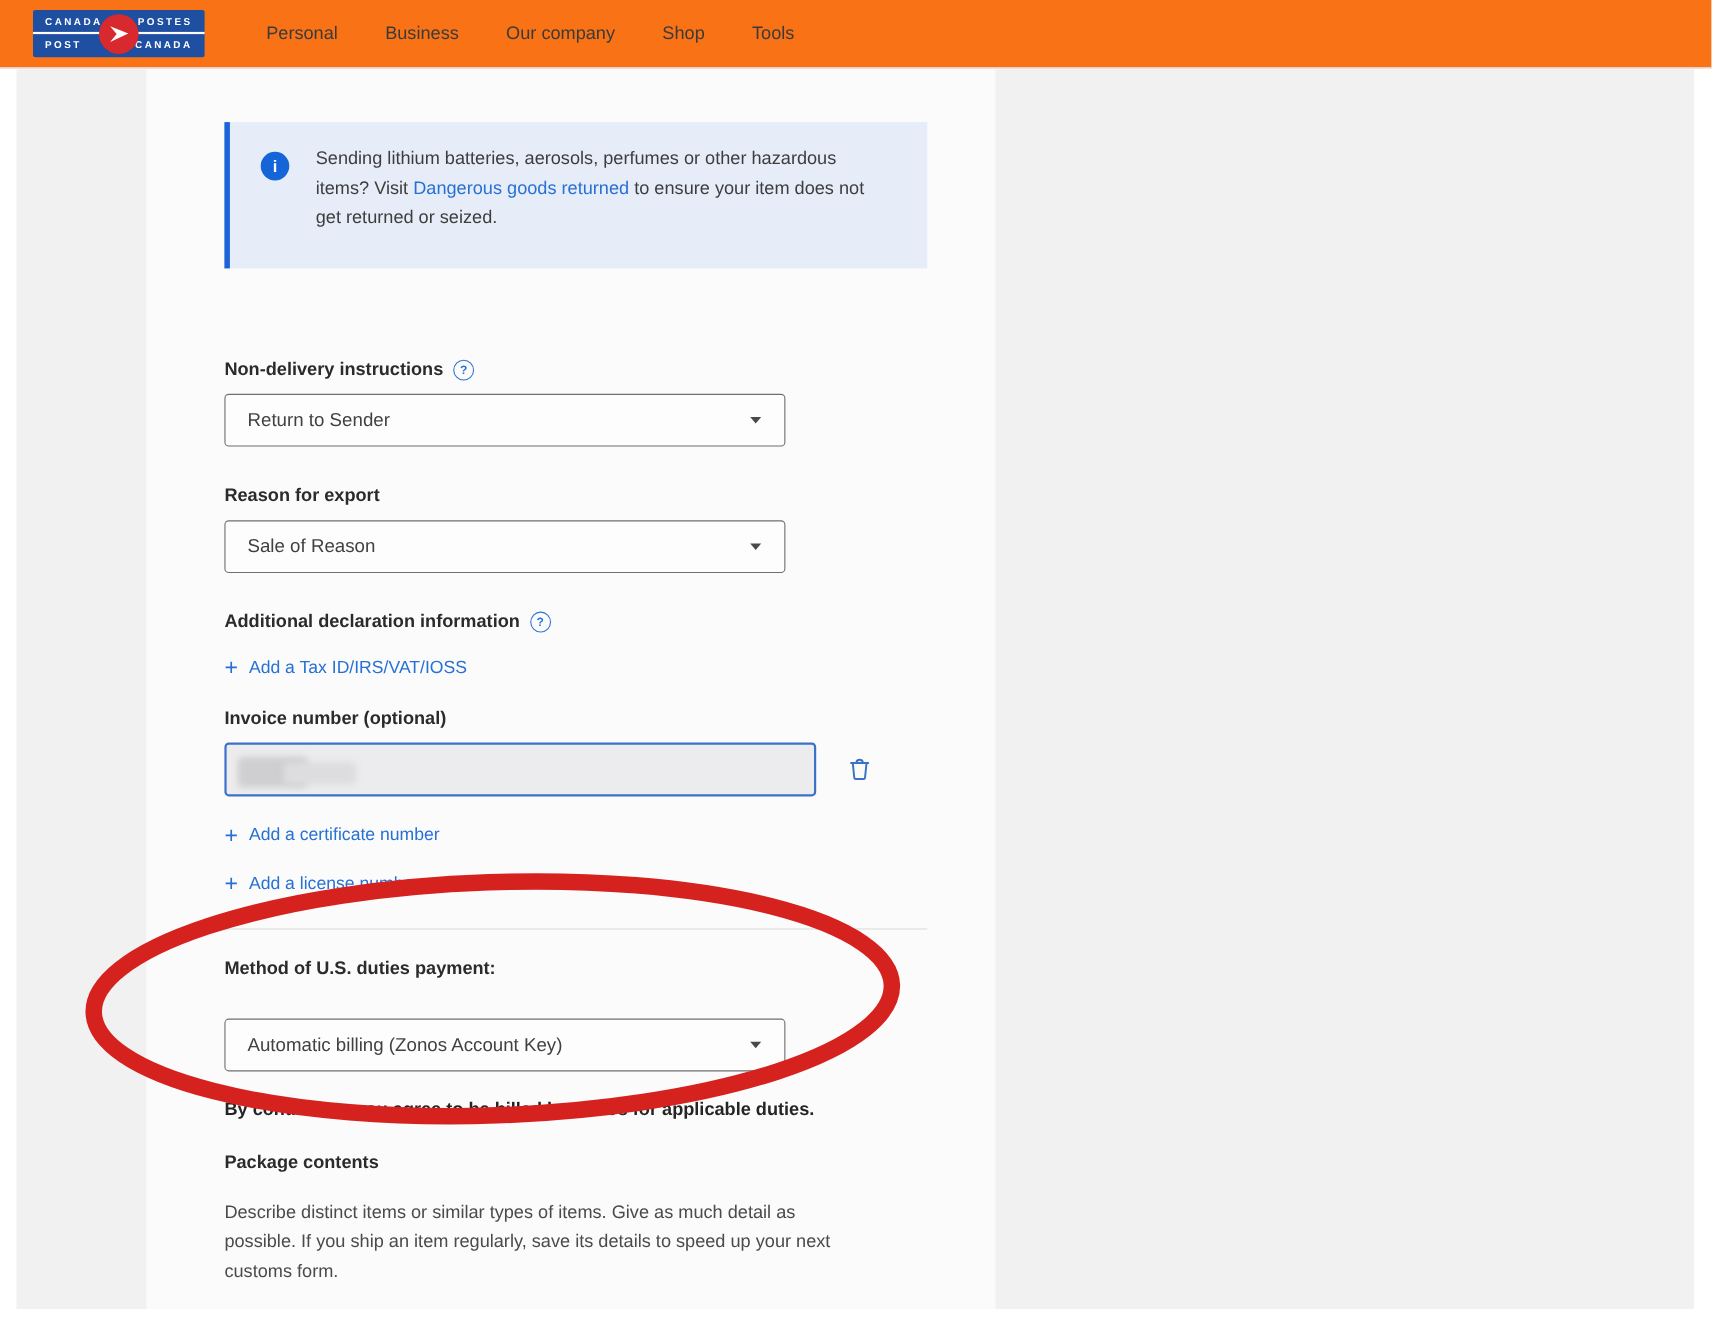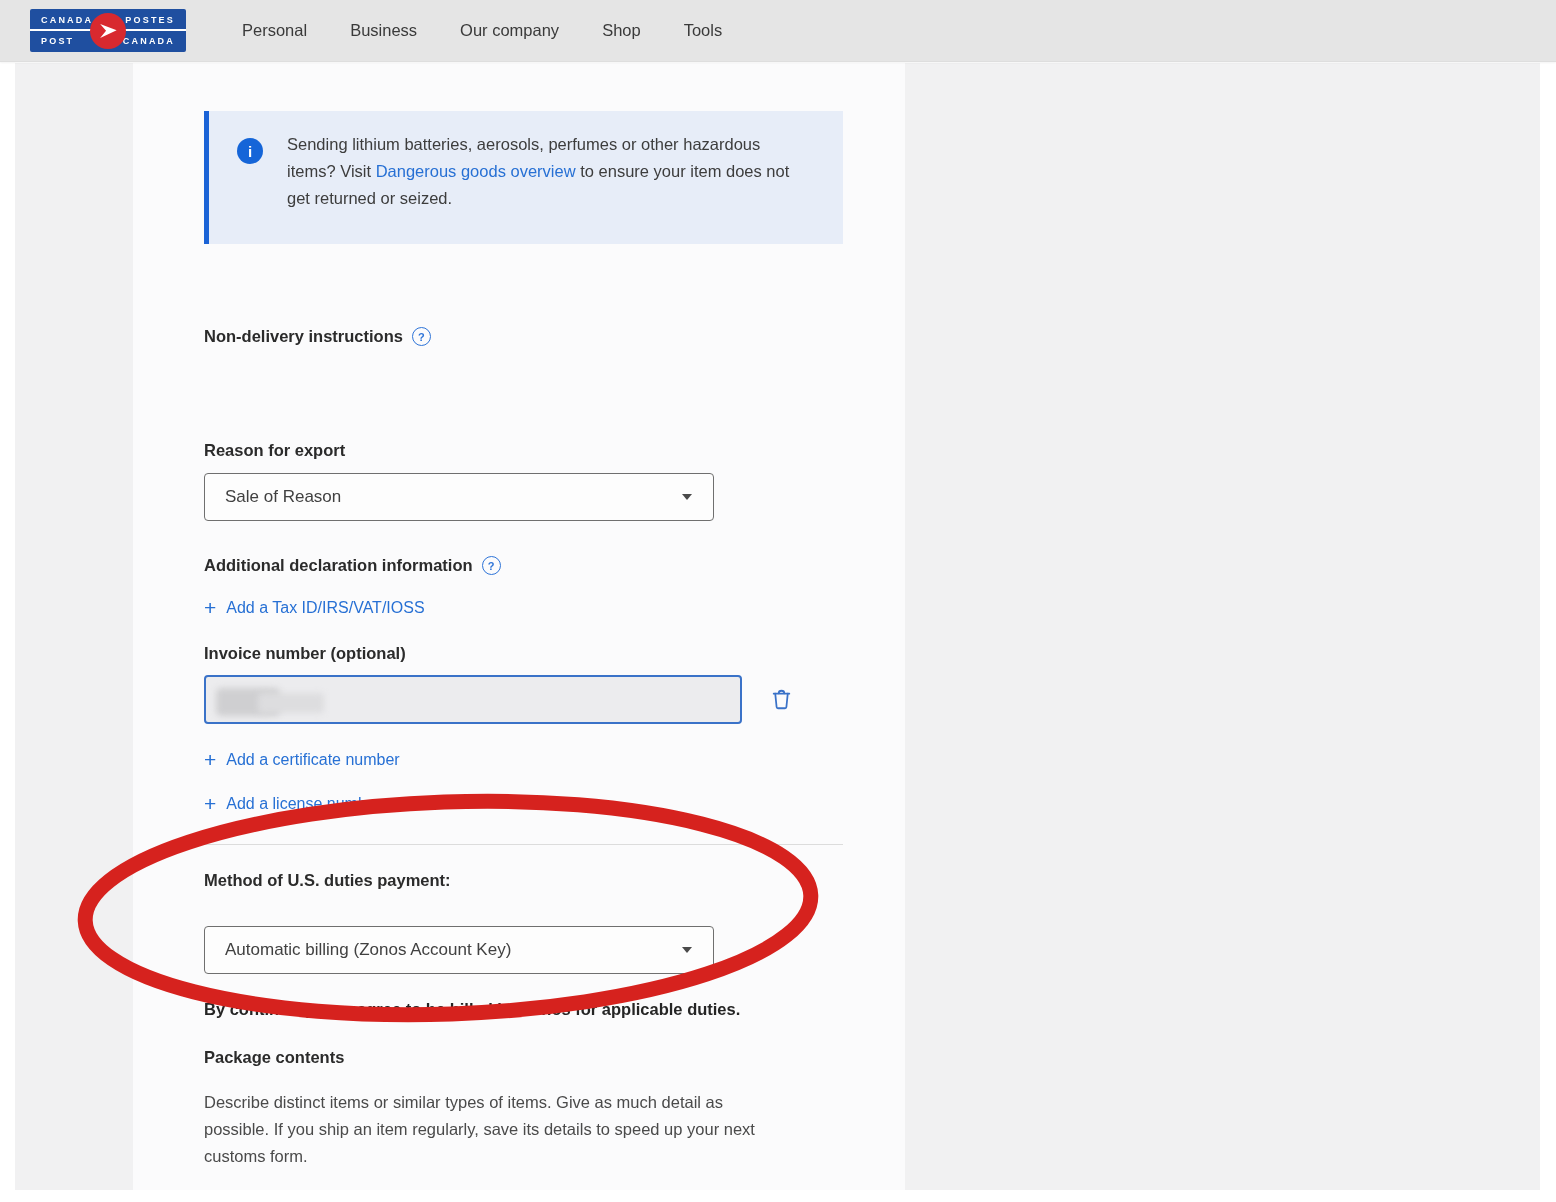--- a/index.html
+++ b/index.html
@@ -1,21 +1,21 @@
 <!DOCTYPE html>
 <html><head>
 <meta charset="utf-8">
 <style>
   * { margin:0; padding:0; box-sizing:border-box; }
   html,body { width:1556px; height:1202px; background:#ffffff; overflow:hidden;
               font-family:"Liberation Sans","DejaVu Sans",sans-serif; }
   #stage { position:relative; width:1556px; height:1202px; background:#ffffff; }
 
   
-  .navbar { position:absolute; top:0; left:0; width:1556px; height:62px; background:#e5e5e5;
+  .navbar { position:absolute; top:0; left:0; width:1556px; height:62px; background:#f97316;
             border-bottom:1px solid #dedede; box-shadow:0 1px 2px rgba(0,0,0,0.05);
             display:flex; align-items:center; z-index:20; }
   .logo { position:relative; width:156px; height:43px; background:#1f4fa0; margin-left:30px;
           border-radius:2px; flex-shrink:0; }
   .logo-row { position:absolute; left:0; width:100%; height:20px; display:flex;
               justify-content:space-between; align-items:center; padding:0 11px; }
   .logo-row.top { top:1px; }
   .logo-row.bottom { bottom:1px; }
   .logo-text { color:#ffffff; font-size:9px; font-weight:bold; letter-spacing:2.2px; }
   .logo-divider { position:absolute; top:20px; left:0; width:100%; height:2px; background:#ffffff; }
@@ -116,27 +116,31 @@
     </nav>
   </header>
 
   <div class="page-bg"></div>
 
   <section class="panel">
 
     <div class="banner">
       <div class="banner-bar"></div>
       <div class="info-icon">i</div>
-      <p class="banner-text"><span>Sending lithium batteries, aerosols, perfumes or other hazardous items? Visit </span><a class="inline-link">Dangerous goods overview</a><span> to ensure your item does not get returned or seized.</span></p>
+      <p class="banner-text"><span>Sending lithium batteries, aerosols, perfumes or other hazardous items? Visit </span><a class="inline-link">Dangerous goods returned</a><span> to ensure your item does not get returned or seized.</span></p>
     </div>
 
 
     <div class="abs label-row" style="top:264px;">
       <span class="bold-label">Non-delivery instructions</span>
       <span class="help-icon"></span>
+    </div>
+    <div class="abs dropdown" style="top:295px;">
+      <span class="dropdown-value">Return to Sender</span>
+      <span class="caret-down"></span>
     </div>
 
     <div class="abs label-row" style="top:378px;">
       <span class="bold-label">Reason for export</span>
     </div>
     <div class="abs dropdown" style="top:410px;">
       <span class="dropdown-value">Sale of Reason</span>
       <span class="caret-down"></span>
     </div>
 

